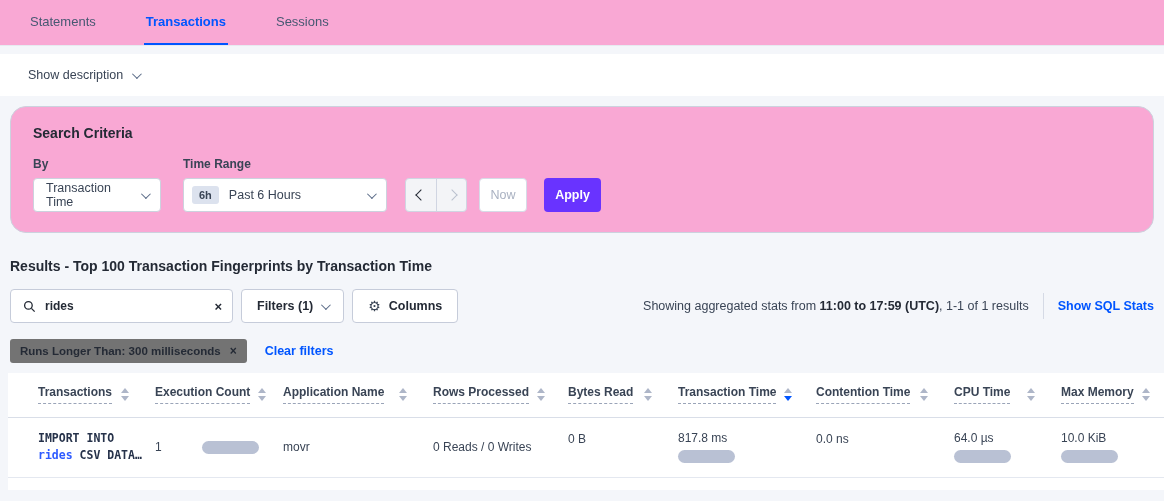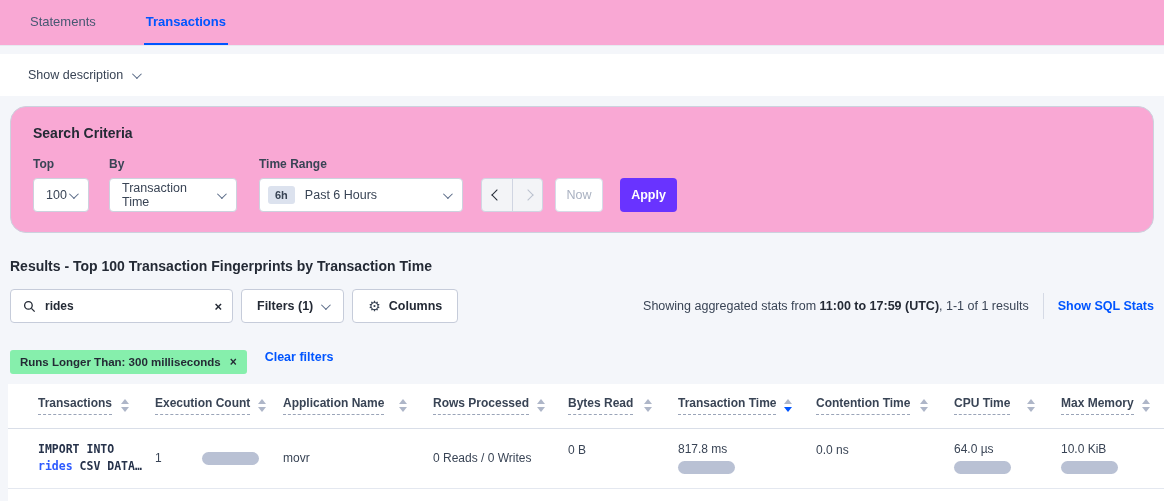--- a/index.html
+++ b/index.html
@@ -52,21 +52,21 @@
   .clear-x { color:#242A35; font-size:13px; font-weight:bold; cursor:pointer; line-height:1; }
   .tool-btn { margin-left:8px; height:34px; background:#fff; border:1px solid #C6CCDA; border-radius:4px; display:flex; align-items:center; gap:8px; padding:0 15px; font-size:12.5px; font-weight:bold; color:#242A35; cursor:pointer; }
   .gear { font-size:14px; color:#394455; font-weight:normal; }
   .toolbar-spacer { flex:1; }
   .stats-text { font-size:12.5px; color:#394455; }
   .stats-text b { color:#242A35; }
   .v-div { width:1px; height:26px; background:#D5DAE5; margin:0 14px; }
   .reset-link { font-size:12.5px; font-weight:bold; color:#0055FF; cursor:pointer; white-space:nowrap; }
   
   .filter-row { margin:16px 10px 0 10px; display:flex; align-items:center; gap:18px; }
-  .filter-pill { background:#86efac; border-radius:3px; height:24px; display:flex; align-items:center; gap:9px; padding:0 10px; font-size:11.5px; font-weight:bold; color:#242A35;margin-top:11px; }
+  .filter-pill { background:#737373; border-radius:3px; height:24px; display:flex; align-items:center; gap:9px; padding:0 10px; font-size:11.5px; font-weight:bold; color:#242A35; }
   .pill-x { font-size:12px; cursor:pointer; font-weight:bold; }
   .clear-filters { font-size:12.5px; font-weight:bold; color:#0055FF; cursor:pointer; }
   
   .table-card { background:#fff; margin:10px 0 0 8px; padding-bottom:12px; }
   table { width:100%; border-collapse:collapse; table-layout:fixed; }
   th { height:44px; text-align:left; vertical-align:middle; border-bottom:1px solid #D9DEE8; padding-left:10px; }
   th:first-child, td:first-child { padding-left:30px; }
   .th-inner { display:flex; align-items:center; justify-content:space-between; padding-right:16px; }
   .th-label { font-size:12px; font-weight:bold; color:#394455; border-bottom:1px dashed #9AA4B8; padding-bottom:4px; white-space:nowrap; }
   .sorter { display:flex; flex-direction:column; gap:3px; cursor:pointer; margin-left:8px; }
@@ -81,39 +81,33 @@
   .cell-inline .bar { width:57px; }
   .cell-stack .bar { width:57px; margin-top:5px; }
   .num { white-space:nowrap; }
 </style>
 </head>
 <body>
 
 <div class="tabbar">
   <div class="tab">Statements</div>
   <div class="tab active">Transactions</div>
+  <div class="tab">Sessions</div>
 </div>
 
 <div class="radio-band">
   <div class="show-desc">
     <span>Show description</span>
     <span class="chev down"></span>
   </div>
 </div>
 
 <div class="criteria-card">
   <div class="criteria-title">Search Criteria</div>
   <div class="criteria-controls">
-    <div class="field">
-      <span class="field-label">Top</span>
-      <div class="selectbox sel-top">
-        <span>100</span>
-        <span class="chev down"></span>
-      </div>
-    </div>
     <div class="field">
       <span class="field-label">By</span>
       <div class="selectbox sel-by">
         <span>Transaction Time</span>
         <span class="chev down"></span>
       </div>
     </div>
     <div class="field">
       <span class="field-label">Time Range</span>
       <div class="selectbox sel-time">

